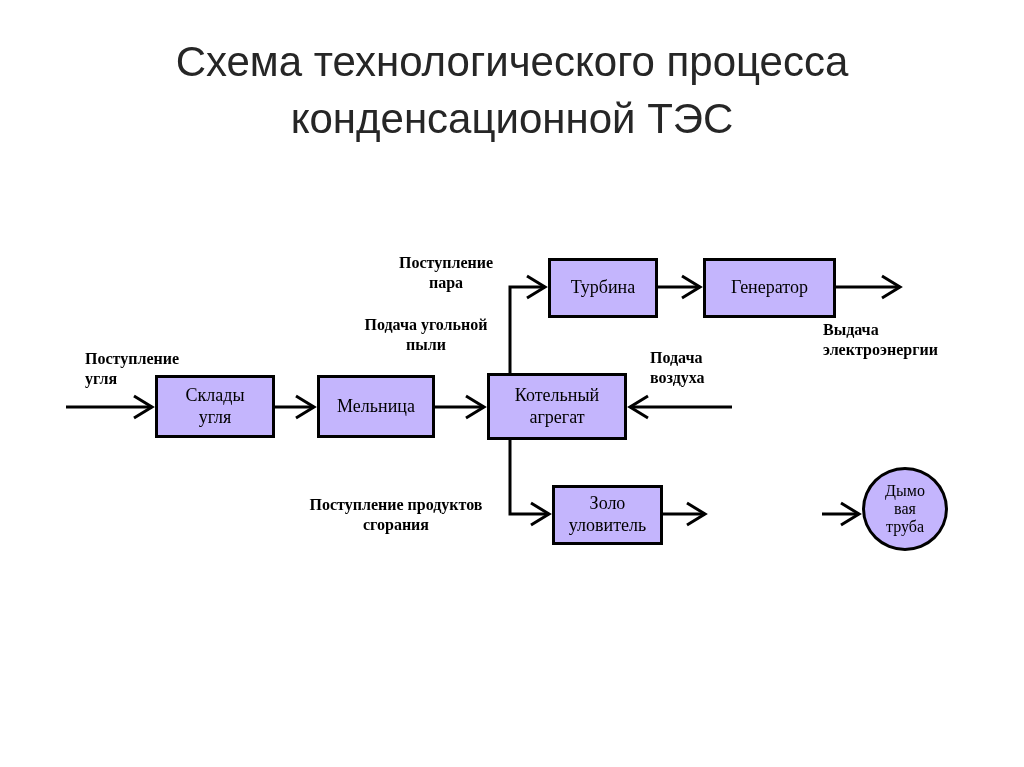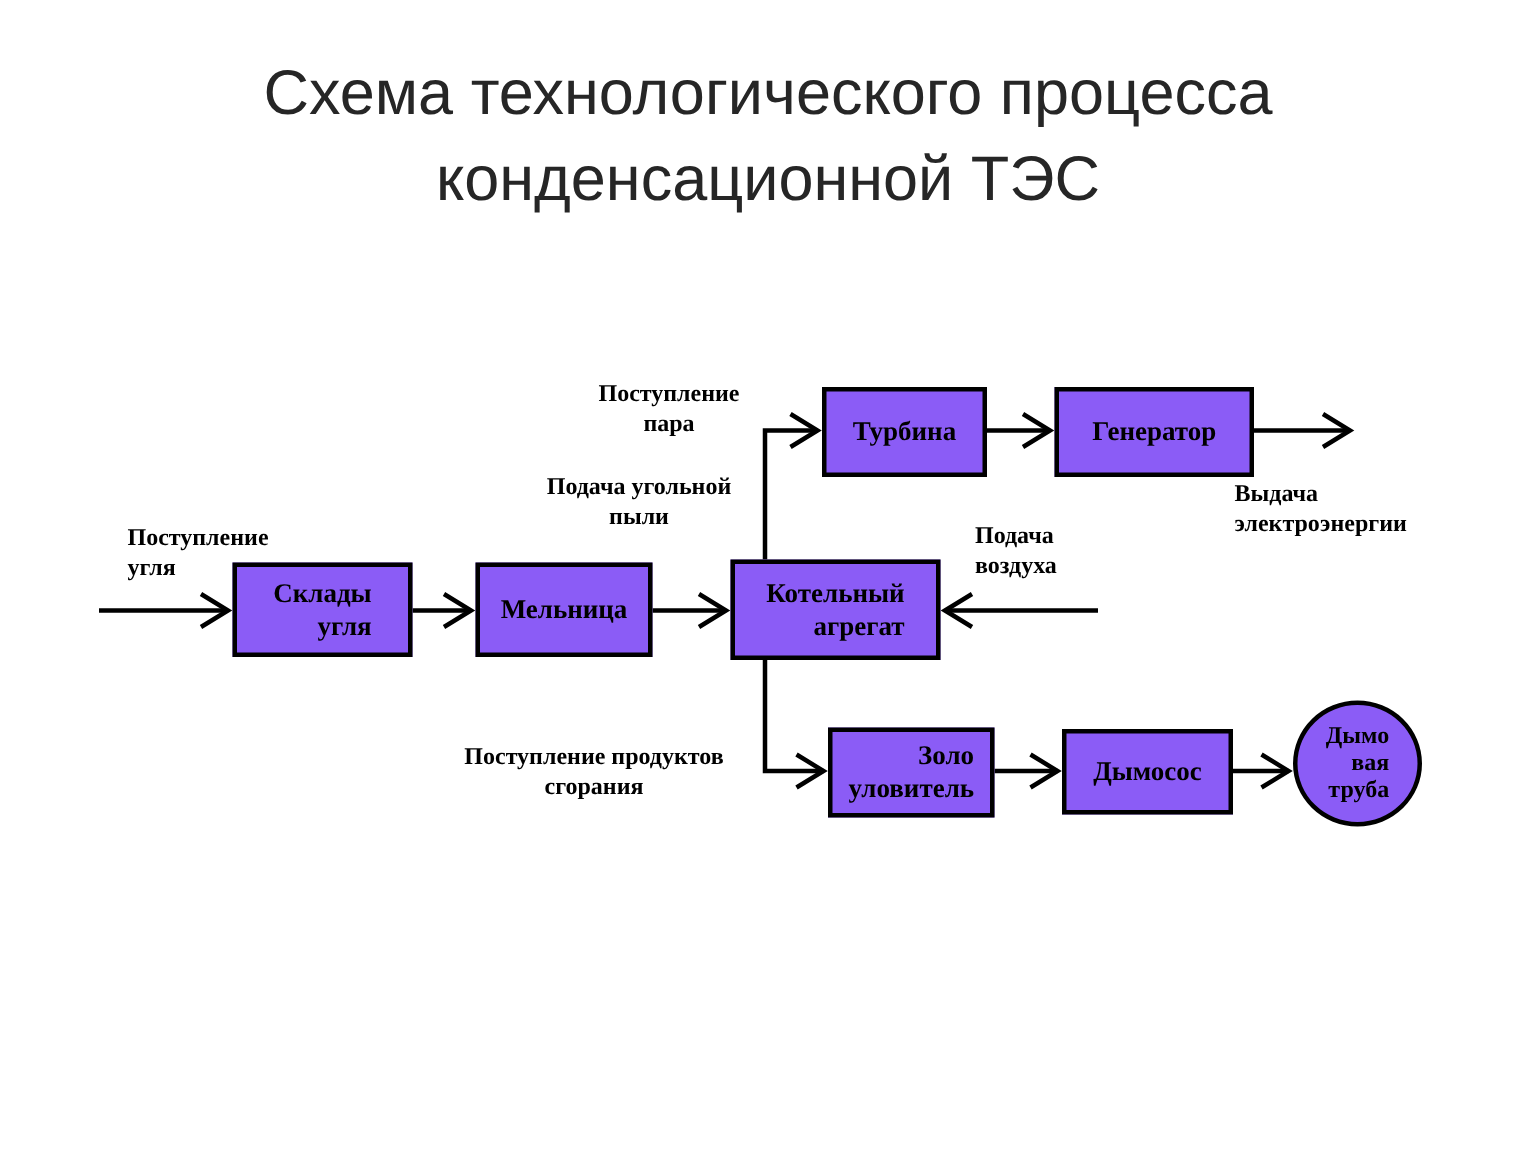--- a/index.html
+++ b/index.html
@@ -32,27 +32,27 @@
   .wires {
     position: absolute;
     left: 0;
     top: 0;
     pointer-events: none;
   }
   .node {
     position: absolute;
     box-sizing: border-box;
     border: 3px solid #000000;
-    background: #8b5cf6;
+    background: #c4b5fd;
     color: #000000;
     display: flex;
     align-items: center;
     justify-content: center;
-    text-align: right;
-    font-weight: bold;
+    text-align: center;
+    font-weight: normal;
     font-size: 18px;
     line-height: 1.22;
     white-space: pre-line;
     z-index: 2;
   }
   .node-coal-storage { left: 155px; top: 375px; width: 120px; height: 63px; }
   .node-mill         { left: 317px; top: 375px; width: 118px; height: 63px; }
   .node-boiler       { left: 487px; top: 373px; width: 140px; height: 67px; }
   .node-turbine      { left: 548px; top: 258px; width: 110px; height: 60px; }
   .node-generator    { left: 703px; top: 258px; width: 133px; height: 60px; }
@@ -112,21 +112,20 @@
   <div class="node node-boiler">Котельный
 агрегат</div>
 
   <div class="node node-turbine">Турбина</div>
 
   <div class="node node-generator">Генератор</div>
 
   <div class="node node-ash">Золо
 уловитель</div>
 
-  <div class="node node-exhauster">Дымосос</div>
 
   <div class="node node-chimney">Дымо
 вая
 труба</div>
 
   <div class="flow-label lbl-coal-in">Поступление
 угля</div>
 
   <div class="flow-label lbl-coal-dust">Подача угольной
 пыли</div>

